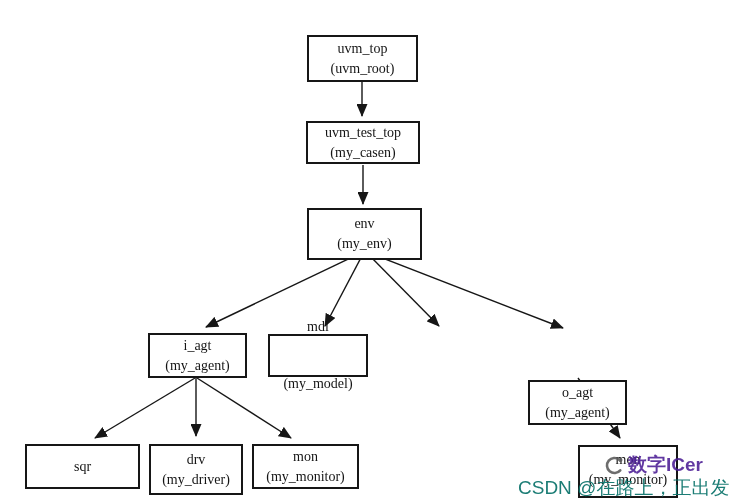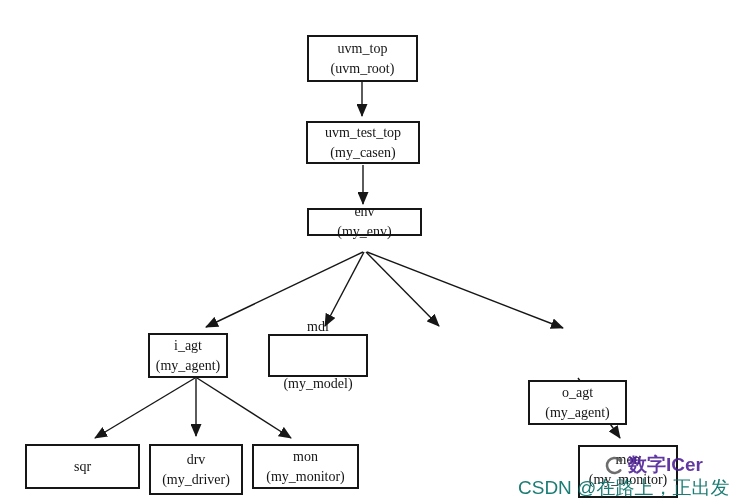--- a/index.html
+++ b/index.html
@@ -28,22 +28,22 @@
     text-align: center;
     color: #141414;
     font-size: 14px;
     line-height: 1.4;
   }
   .node span { display: block; white-space: nowrap; }
 
   
   .n-uvm-top      { left: 307px; top: 35px;  width: 111px; height: 47px; }
   .n-uvm-test-top { left: 306px; top: 121px; width: 114px; height: 43px; }
-  .n-env          { left: 307px; top: 208px; width: 115px; height: 28px; }
-  .n-i-agt        { left: 148px; top: 333px; width: 80px;  height: 45px; justify-content: center; }
+  .n-env          { left: 307px; top: 208px; width: 115px; height: 52px; }
+  .n-i-agt        { left: 148px; top: 333px; width: 99px;  height: 45px; justify-content: center; }
   .n-mdl          { left: 268px; top: 334px; width: 100px; height: 43px; gap: 37px; }
   .n-scb          { left: 384px; top: 334px; width: 126px; height: 43px; }
   .n-o-agt        { left: 528px; top: 332px; width: 99px;  height: 45px; margin-top: 48px; }
   .n-sqr          { left: 25px;  top: 444px; width: 115px; height: 45px; }
   .n-drv          { left: 149px; top: 444px; width: 94px;  height: 51px; }
   .n-mon          { left: 252px; top: 444px; width: 107px; height: 45px; }
   .n-mon2         { left: 578px; top: 445px; width: 100px; height: 53px; justify-content: flex-start; padding-top: 3px; }
 
   
   .wm-brand {

